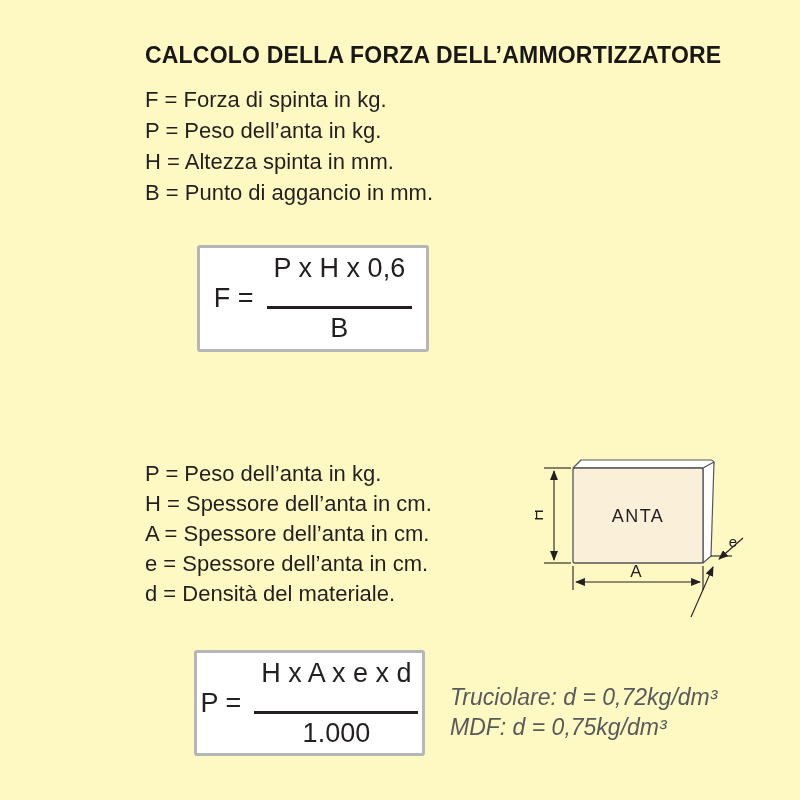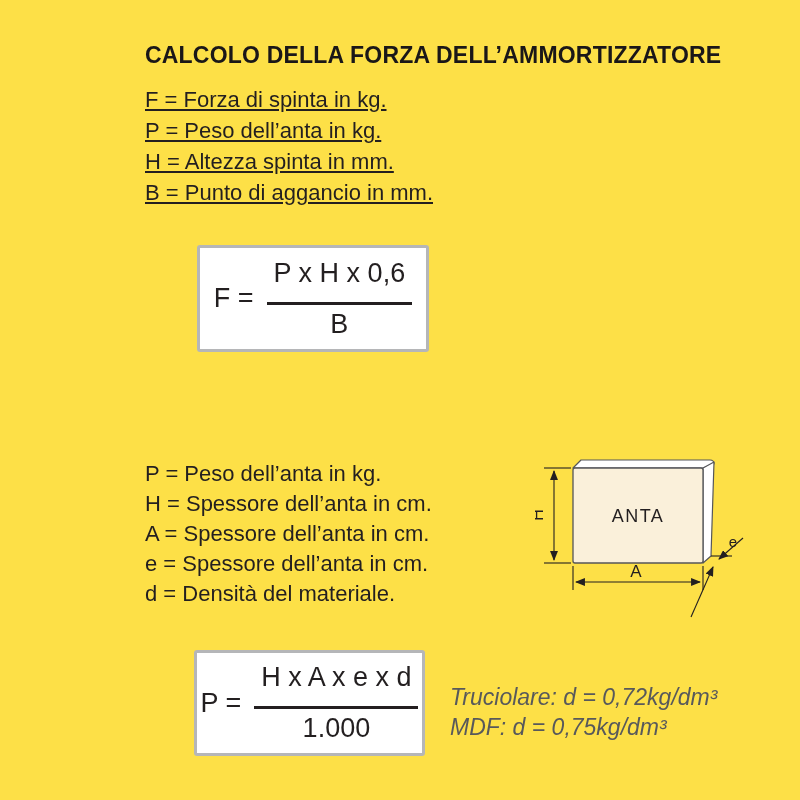--- a/index.html
+++ b/index.html
@@ -1,39 +1,39 @@
 <!DOCTYPE html>
 <html><head>
 <meta charset="utf-8">
 <style>
   html,body{margin:0;padding:0;background:#ffffff;}
   .page{
-    position:relative;width:800px;height:800px;background:#fde047;
+    position:relative;width:800px;height:800px;background:#fef9c3;
     font-family:"Liberation Sans", sans-serif;color:#231f20;overflow:hidden;
   }
   .sec-title{
     position:absolute;margin:0;font-size:23px;font-weight:bold;
     letter-spacing:0.2px;white-space:nowrap;color:#1a1718;
   }
   #title-force{left:145px;top:42px;}
   #title-weight{left:145px;top:416px;}
   .def-list{position:absolute;font-size:22px;white-space:nowrap;}
-  #defs-force{left:145px;top:84px;line-height:31px;text-decoration:underline;}
+  #defs-force{left:145px;top:84px;line-height:31px;}
   #defs-weight{left:145px;top:459px;line-height:30px;}
   .def-line{white-space:nowrap;}
   .formula-box{
     position:absolute;background:#ffffff;border:3px solid #b5b6b8;border-radius:3px;
     display:flex;align-items:center;justify-content:center;
     font-size:27px;color:#231f20;
   }
   #box-force{left:197px;top:245px;width:226px;height:101px;}
   #box-weight{left:194px;top:650px;width:225px;height:100px;}
   .formula-lhs{margin-right:13px;white-space:nowrap;}
   .fraction{display:inline-flex;flex-direction:column;align-items:stretch;text-align:center;}
-  .fraction .num{padding:0 7px 13px 7px;white-space:nowrap;}
+  .fraction .num{padding:0 7px 22px 7px;white-space:nowrap;}
   .fraction .den{border-top:3px solid #231f20;padding-top:4px;white-space:nowrap;}
   #densities{
     position:absolute;left:450px;top:659px;font-size:23px;line-height:30px;
     font-style:italic;color:#58595b;white-space:nowrap;margin-top:23px;
   }
   #diagram{position:absolute;left:535px;top:453px;}
   .diag-label{font-family:"Liberation Sans", sans-serif;fill:#231f20;}
 </style>
 </head>
 <body>

